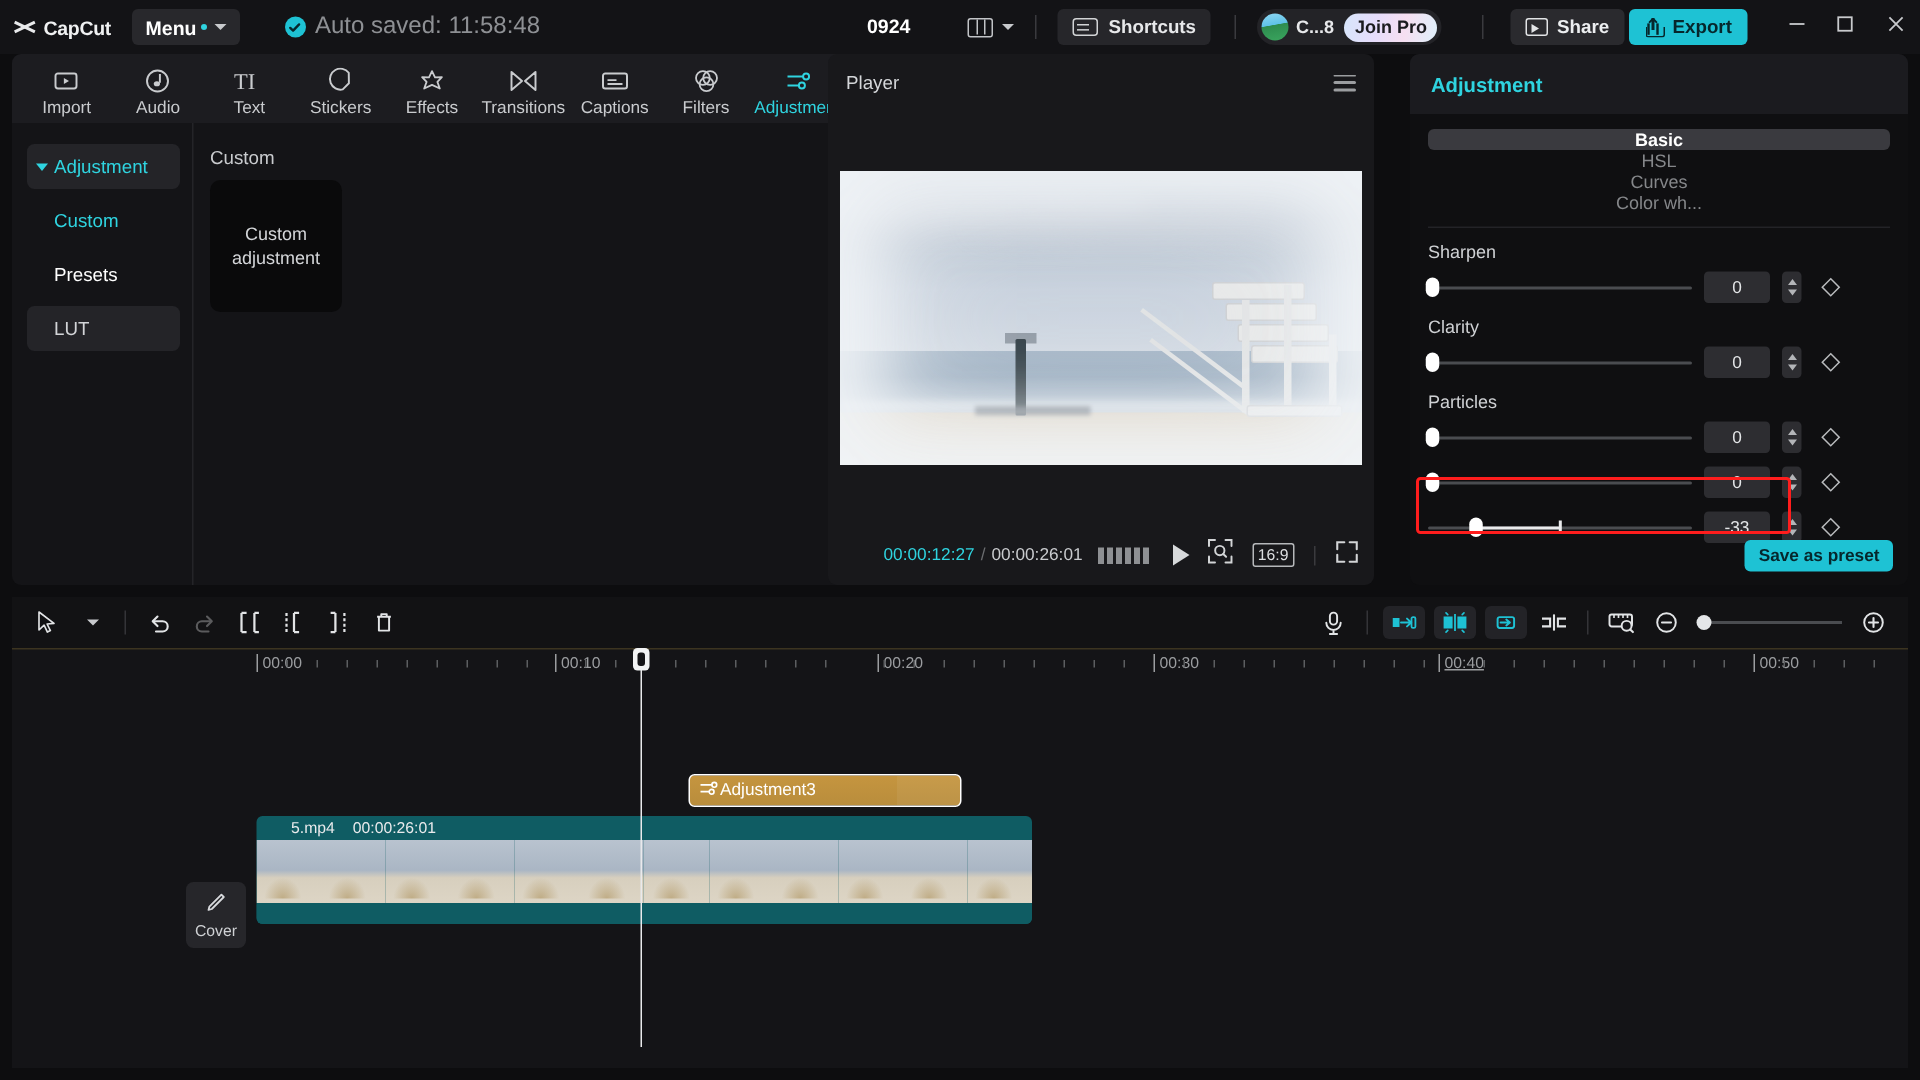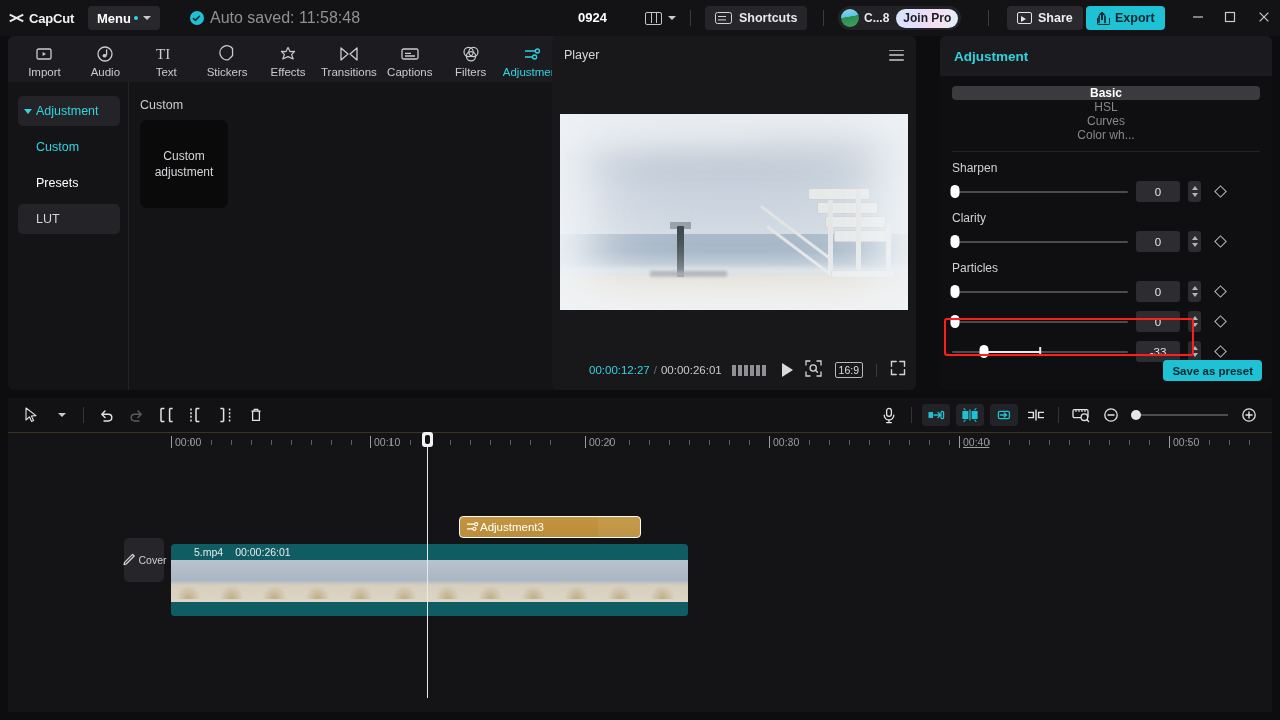--- a/index.html
+++ b/index.html
@@ -292,22 +292,22 @@
   .ruler { position: absolute; left: 0; top: 0; width: 1264px; height: 22px; background: #141417; }
   .ruler-line { position: absolute; left: 0; top: 0; width: 100%; height: 1px; background: #3c3420; }
   .tick { position: absolute; top: 8px; width: 1px; height: 5px; background: #5c5e61; }
   .tlabel { position: absolute; top: 4px; font-size: 10.5px; color: #9b9da0; padding-left: 3px; }
 
   .trackhead-bg { position: absolute; left: 0; top: 22px; width: 114px; height: 258px; background: #141417; }
 
   .tracks-area { position: absolute; left: 114px; top: 22px; width: 1150px; height: 258px; }
 
   .cover-btn {
-    position: absolute; left: 124px; top: 538px; width: 40px; height: 44px; border-radius: 5px;
-    background: #26262a; display: flex; flex-direction: row; align-items: center; justify-content: center;
+    position: absolute; left: 124px; top: 588px; width: 40px; height: 44px; border-radius: 5px;
+    background: #26262a; display: flex; flex-direction: column; align-items: center; justify-content: center;
     gap: 2px; cursor: pointer;
   }
   .cover-lbl { font-size: 10.5px; color: #cfd1d4; }
 
   .clip-adj {
     position: absolute; left: 427px; top: 516px; width: 182px; height: 22px;
     background: linear-gradient(180deg,#c5953f 0%, #b98d3c 100%); border-radius: 4px;
     border: 1.5px solid #ffffff; display: flex; align-items: center; padding-left: 6px; gap: 1px;
     cursor: pointer; overflow: hidden; margin-left: 32px;
   }

